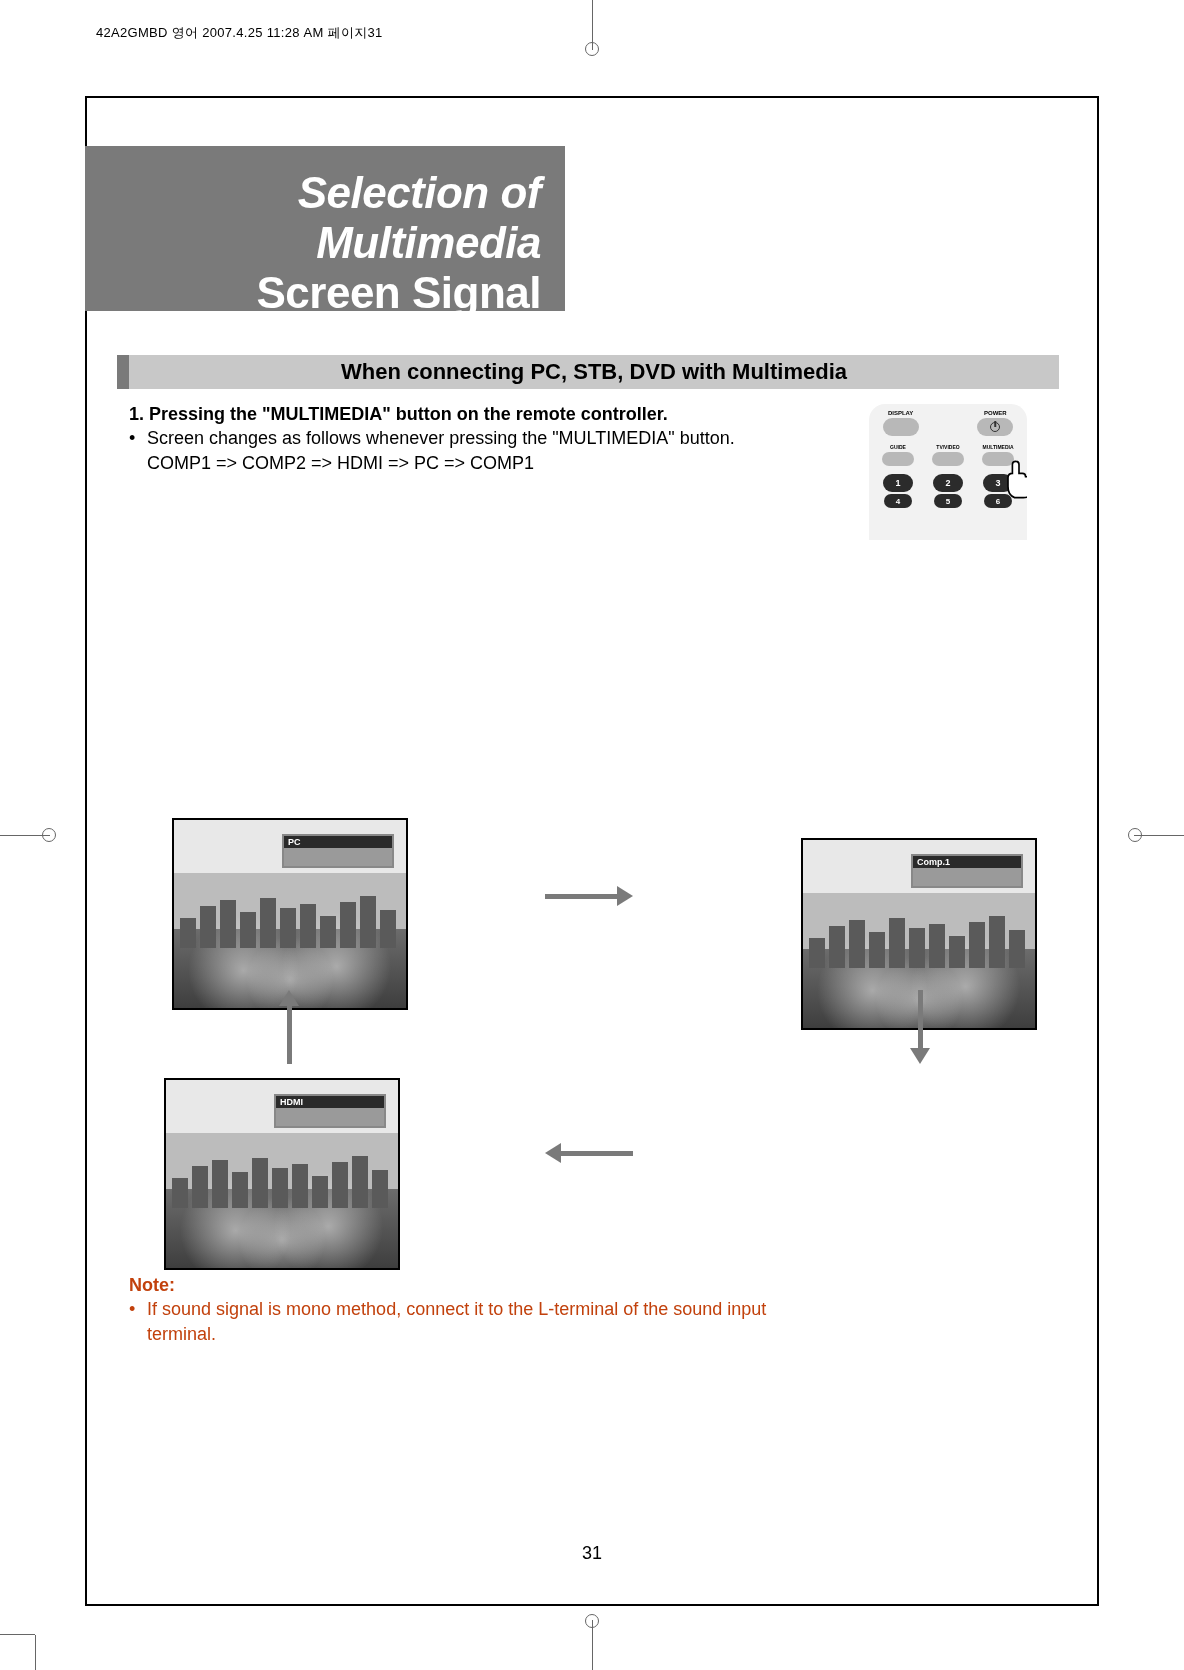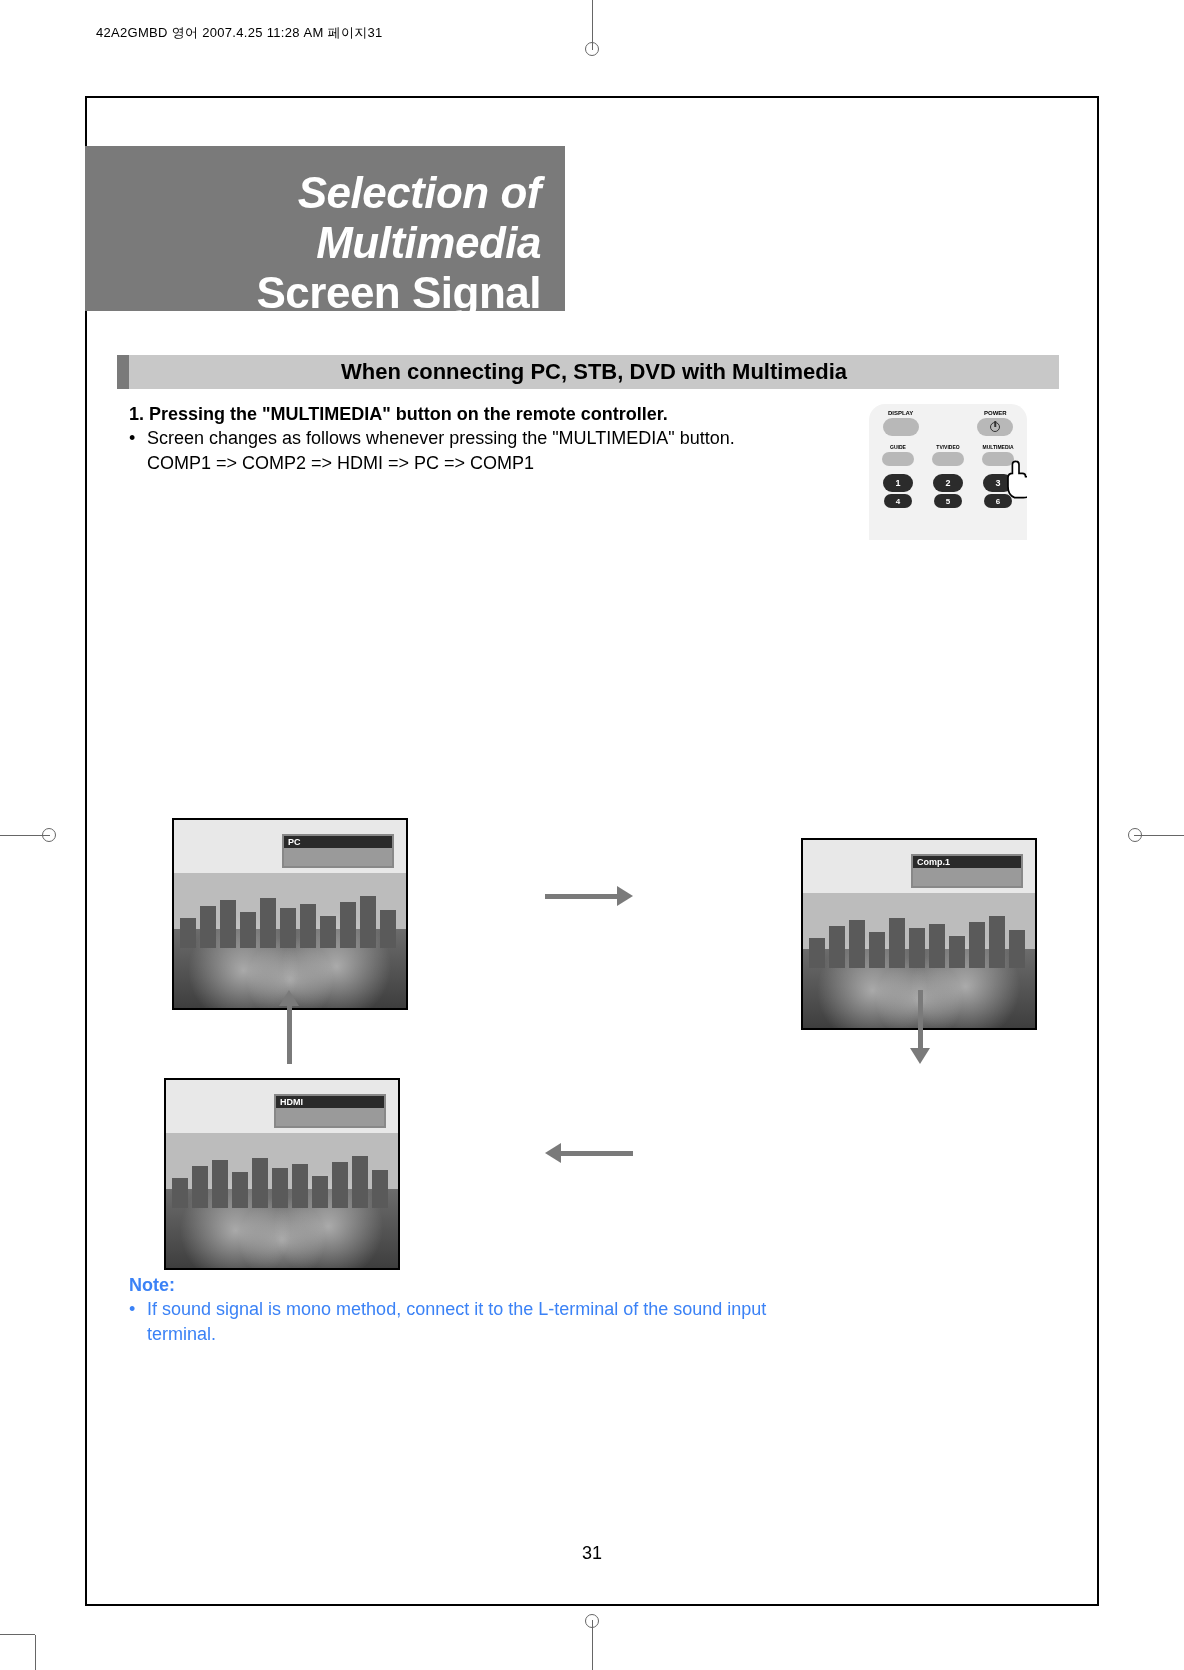--- a/index.html
+++ b/index.html
@@ -187,21 +187,21 @@
   .arrow.left-mid { top: 172px; left: 132px; }
   .arrow.right-mid { top: 172px; right: 112px; }
 
   .note {
     position: absolute;
     top: 1175px;
     left: 42px;
     width: 700px;
     font-size: 18px;
     line-height: 1.35;
-    color: #3b82f6;
+    color: #c2410c;
   }
   .note .note-head { font-weight: 700; }
   .note .bullet-row { display: flex; }
   .note .bullet-row .dot { width: 18px; flex-shrink: 0; }
 
   .page-num {
     position: absolute;
     bottom: 40px;
     left: 0; right: 0;
     text-align: center;

